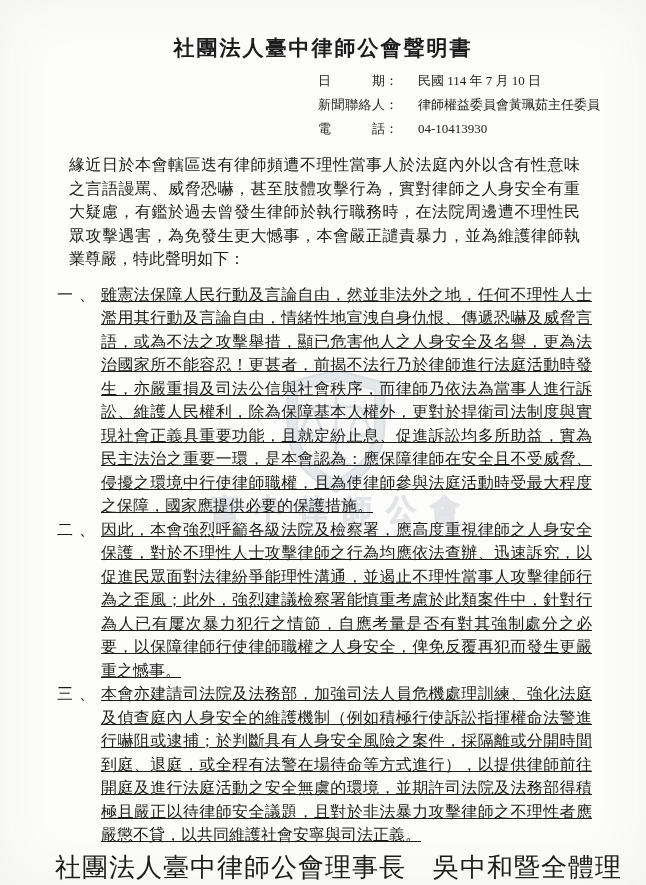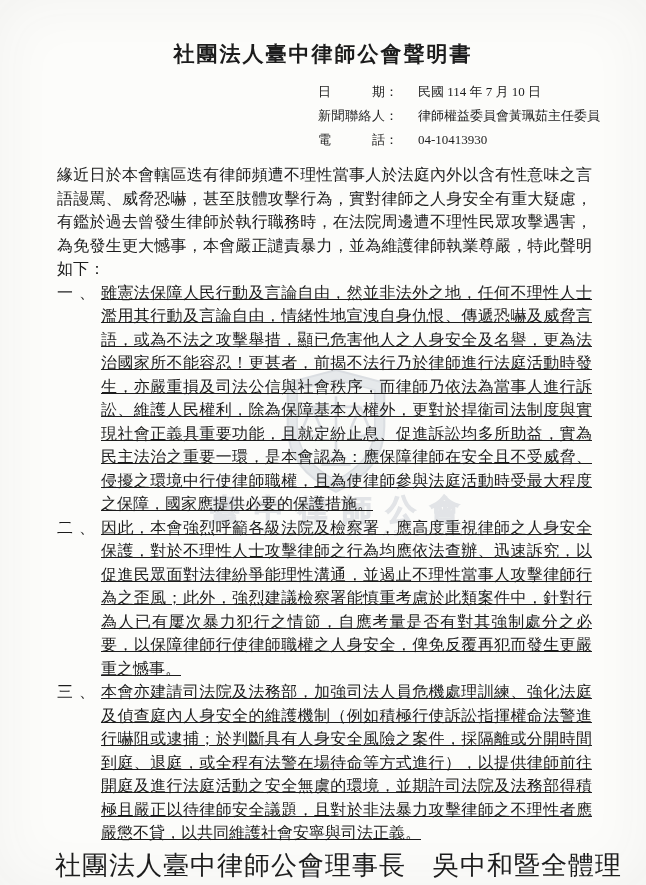--- a/index.html
+++ b/index.html
@@ -31,41 +31,41 @@
   .wm-en{
     position:absolute;left:210px;top:528px;width:290px;
     text-align:center;font-size:9px;letter-spacing:4px;
     color:#8894a6;opacity:0.30;
     font-family:"Liberation Sans","DejaVu Sans",sans-serif;
     padding-left:20px;
   }
   
   .content{position:relative;z-index:1;}
   .title{
-    margin:12px;padding-top:28px;
+    margin:6px;padding-top:28px;
     text-align:center;
     font-size:21px;font-weight:bold;letter-spacing:2px;
   }
   .doc-header{
     margin:7px 0 0 318px;
     font-size:13px;line-height:24px;
   }
   .hrow{white-space:nowrap;}
   .hlabel{
     display:inline-block;width:67px;vertical-align:bottom;
     text-align:justify;text-align-last:justify;
   }
   .hcolon{display:inline-block;}
   .hvalue{display:inline-block;margin-left:20px;}
   .body{
     margin:11px 54px 0 57px;
     font-size:16px;line-height:23.5px;
     text-align:justify;text-justify:inter-ideograph;
   }
-  .intro{margin:0;}
+  .intro{margin:12px;}
   .item{display:flex;margin:0;}
   .marker{
     flex:0 0 42px;letter-spacing:6px;white-space:nowrap;
   }
   .item p{margin:0;flex:1;text-align:justify;text-decoration:underline;}
   .signature{
     margin:3px 4px 0 55px;
     font-size:26px;font-weight:normal;letter-spacing:1px;
     position:relative;z-index:1;
   }

